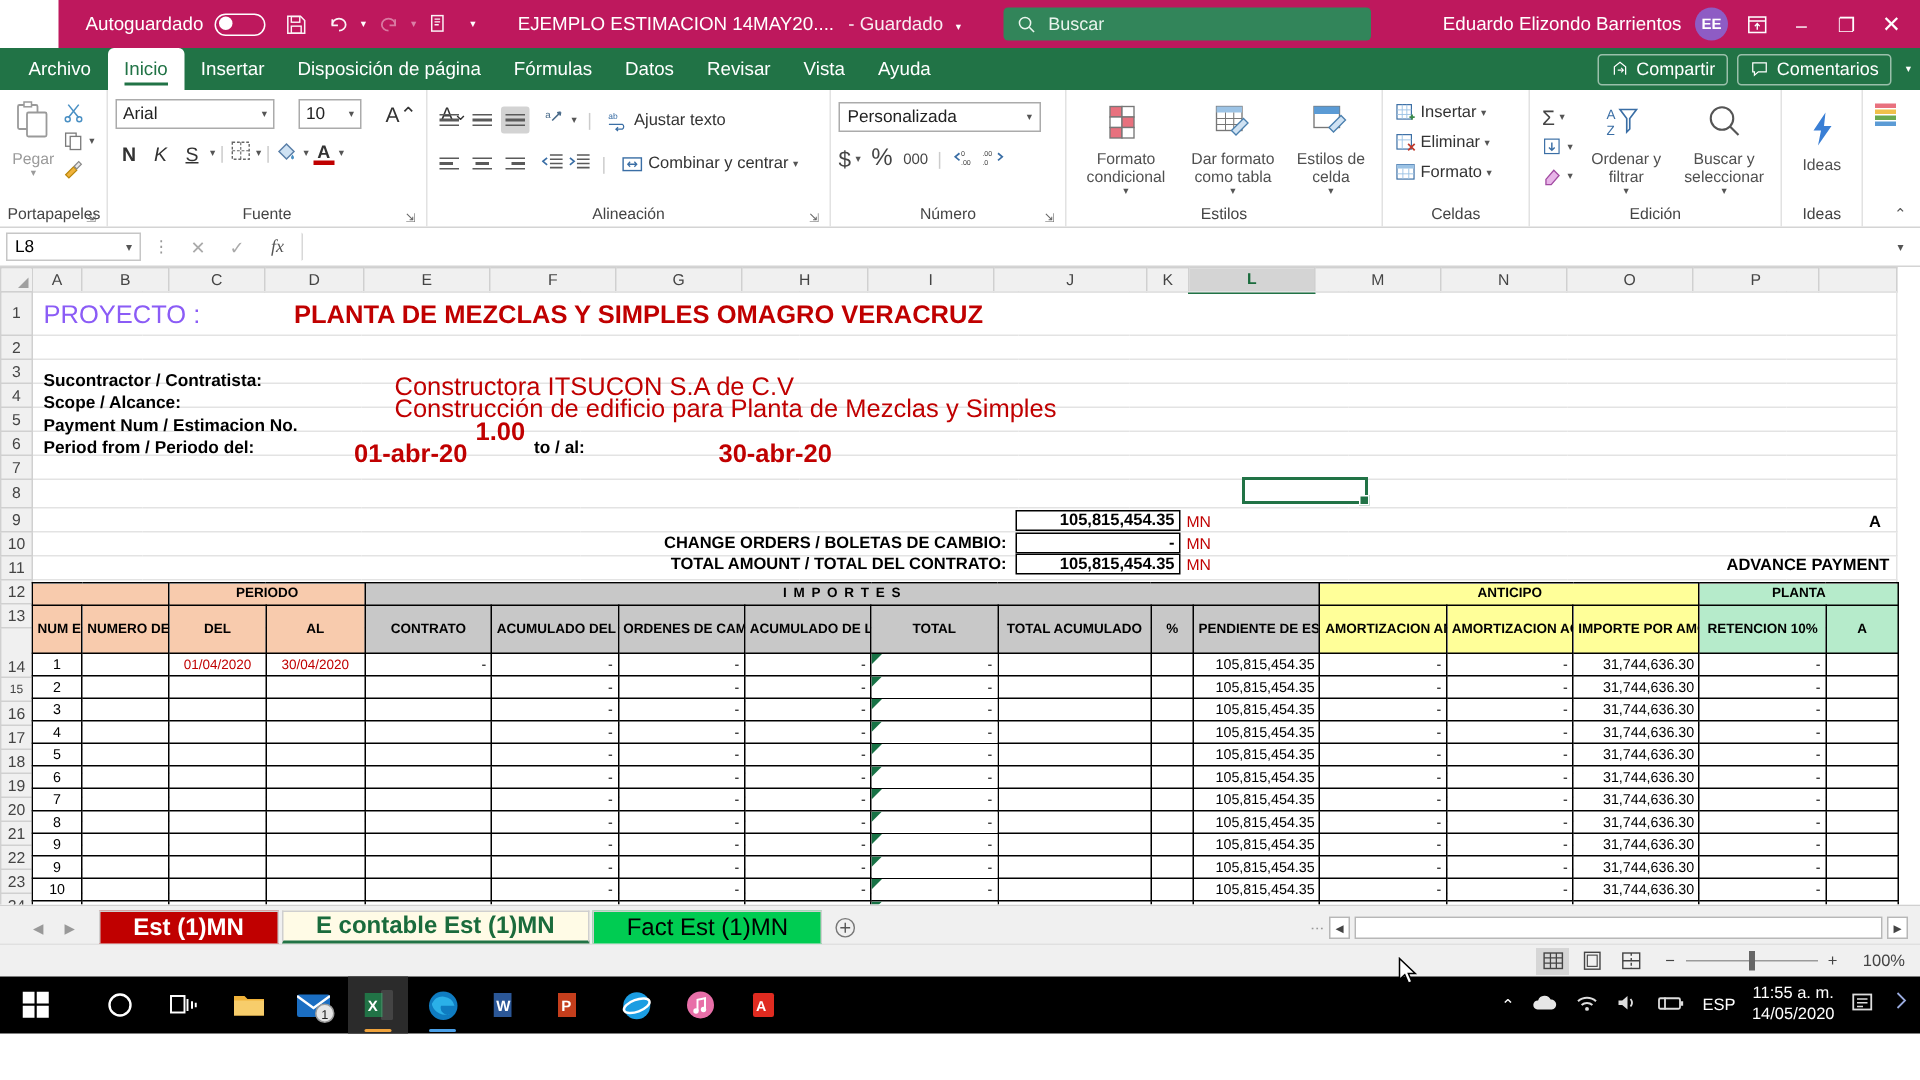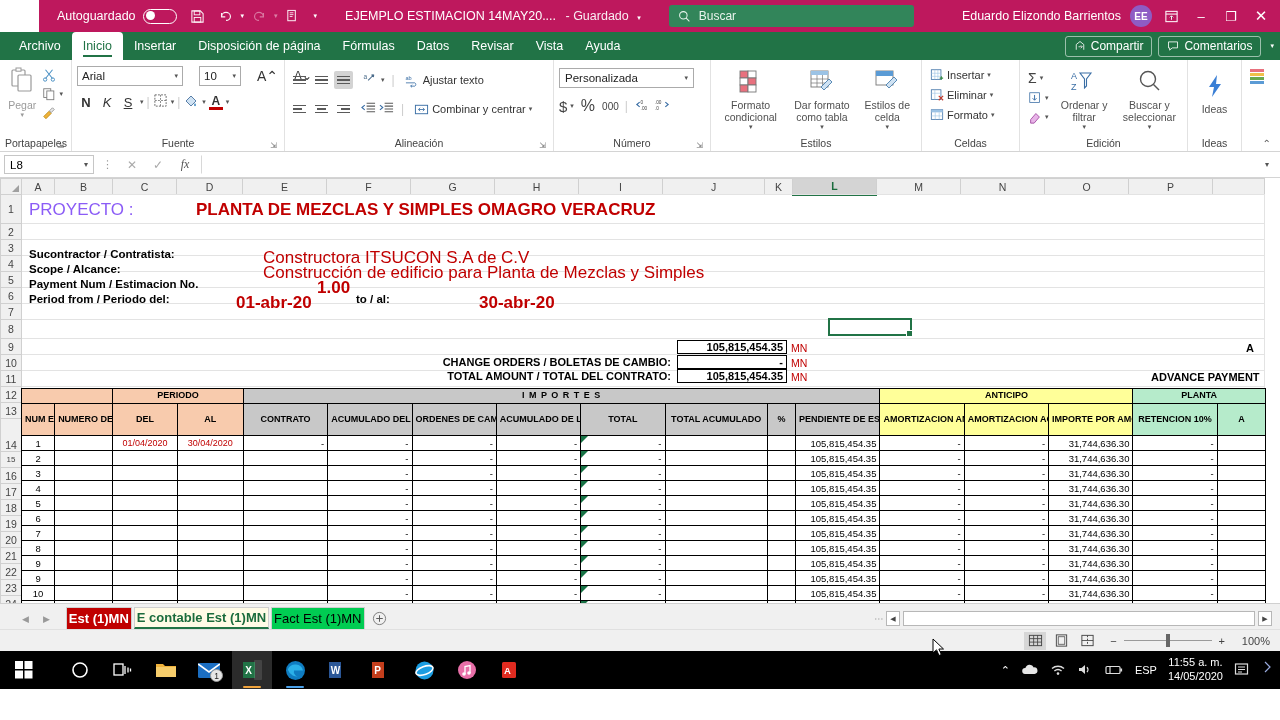--- a/index.html
+++ b/index.html
@@ -148,21 +148,21 @@
   .dt td.num { text-align:right; font-size:9.5px; }
   .dt td.red { color:#c00000; font-size:9px; }
   .dt td.errflag { position:relative; }
   .dt td.errflag:before { content:""; position:absolute; left:0; top:0;
       border-style:solid; border-width:7px 7px 0 0; border-color:#177245 transparent transparent transparent;}
 
   
   .sheetbar { height:26px; background:#f0f0f0; display:flex; align-items:flex-end;
               border-top:1px solid #d0d0d0; }
   .navarrows { display:flex; align-items:center; gap:14px; padding:0 16px 5px 22px; color:#999; font-size:9px;}
-  .stab { height:22px; padding:0 2px; display:flex; align-items:center; font-size:13px;
+  .stab { height:22px; padding:0 22px; display:flex; align-items:center; font-size:16px;
           border:1px solid #cfcfcf; border-bottom:none; margin-right:2px; font-weight:bold;}
   .stab.red { background:#c00000; color:#fff; }
   .stab.cream { background:#fffbe6; color:#1a6b3c; border-bottom:2px solid #217346; }
   .stab.green { background:#00cc52; color:#000; font-weight:normal;}
   .addsheet { width:26px; height:22px; display:flex; align-items:center; justify-content:center;
               color:#666; font-size:13px; }
   .hscroll { margin-left:auto; display:flex; align-items:center; gap:3px; padding:0 8px 3px 0; }
   .hsdots { color:#999; font-size:9px; letter-spacing:0; transform:rotate(90deg); }
   .hsbtn { width:14px; height:15px; border:1px solid #b7b7b7; background:#fff;
            display:flex; align-items:center; justify-content:center; font-size:7px; color:#444; }

